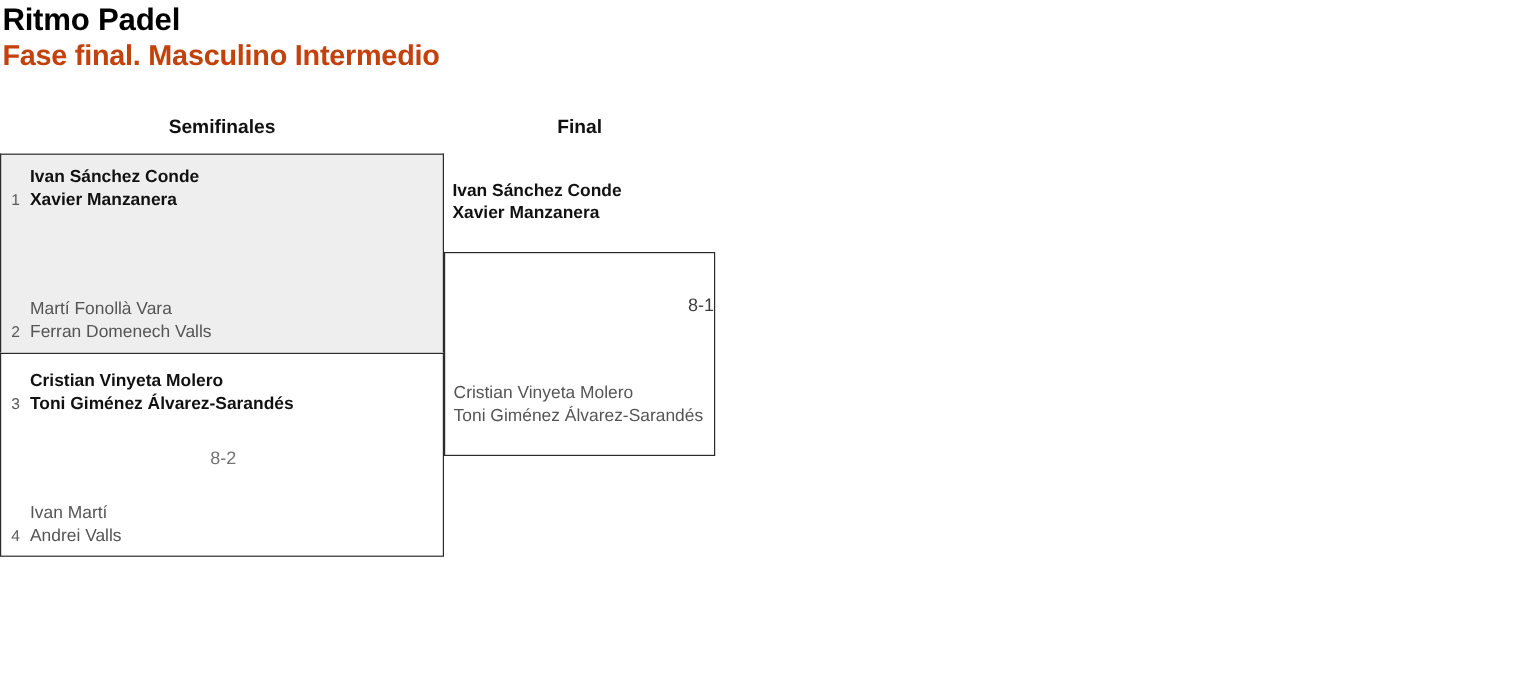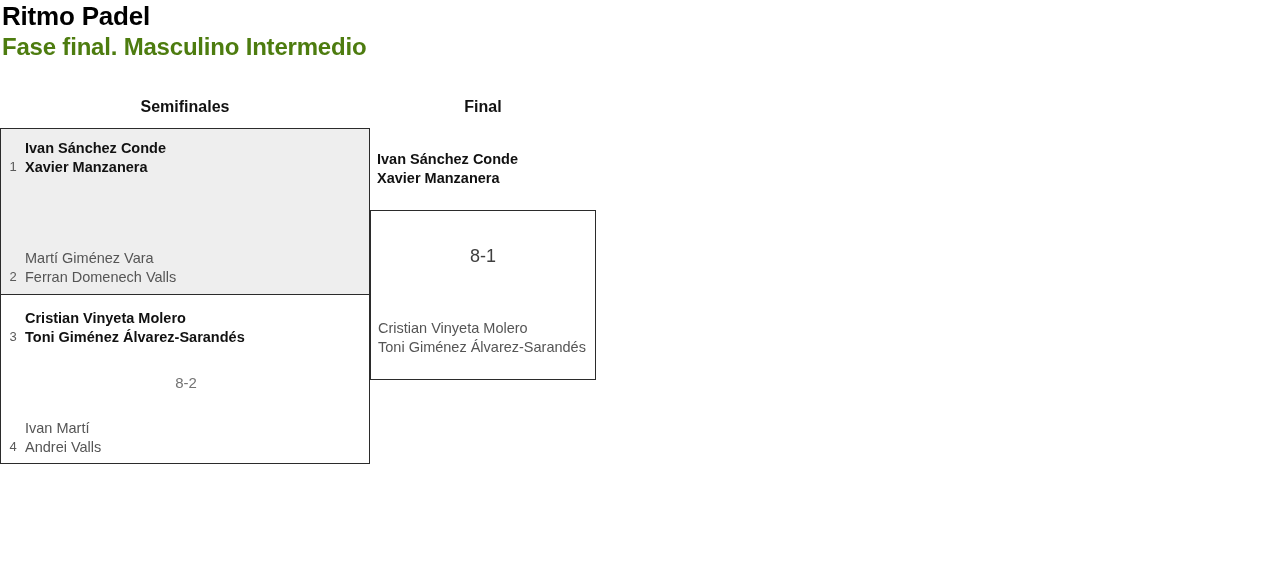--- a/index.html
+++ b/index.html
@@ -6,21 +6,21 @@
   body{
     width:1280px;height:562px;background:#ffffff;
     font-family:"Liberation Sans","DejaVu Sans",sans-serif;
     color:#111111;overflow:hidden;position:relative;
   }
   .stage{position:relative;width:1280px;height:562px;}
 
   
   .title-block{position:absolute;left:0;top:0;width:700px;}
   .title-line1{font-size:26px;font-weight:700;line-height:32px;color:#000000;letter-spacing:-0.2px;padding-left:2px;}
-  .title-line2{font-size:24px;font-weight:700;line-height:30px;color:#4d7c0f;letter-spacing:-0.2px;padding-left:2px;}
+  .title-line2{font-size:24px;font-weight:700;line-height:30px;color:#c2410c;letter-spacing:-0.2px;padding-left:2px;}
 
   .logo{position:absolute;right:6px;top:4px;width:228px;height:60px;}
   .logo svg{display:block;width:228px;height:60px;}
 
   
   .round-head{position:absolute;font-size:16px;font-weight:700;color:#111;text-align:center;}
   .round-head.semis{left:0px;top:98px;width:370px;}
   .round-head.final{left:370px;top:98px;width:226px;}
 
   .sf-col{position:absolute;left:0;top:128px;width:370px;height:336px;}
@@ -41,21 +41,21 @@
   .m2 .team.top{top:14px;}
   .m2 .team.bot{top:124px;}
 
   .score{position:absolute;left:0;width:370px;text-align:center;font-size:15px;color:#737373;}
   .m1 .score{top:203px;}
   .m2 .score{top:79px;}
 
   
   .final-col{position:absolute;left:370px;top:210px;width:226px;height:170px;}
   .final-box{position:relative;box-sizing:border-box;width:226px;height:170px;border:1px solid #2b2b2b;background:#ffffff;overflow:hidden;}
-  .final-box .score{position:absolute;left:0;width:224px;text-align:center;font-size:18px;color:#3f3f3f;top:35px;}
+  .final-box .score{position:absolute;left:0;width:224px;text-align:right;font-size:15px;color:#3f3f3f;top:35px;}
   .final-names{position:absolute;left:7px;font-size:14.5px;line-height:19px;white-space:nowrap;}
   .final-names.win{font-weight:700;color:#111111;}
   .final-names.lose{font-weight:400;color:#555555;}
   .final-winner-wrap{position:absolute;left:370px;top:150px;width:226px;height:44px;overflow:hidden;}
   .final-winner-wrap .final-names{left:7px;top:0;}
   .final-loser-wrap{position:absolute;left:1px;top:108px;width:224px;height:44px;overflow:hidden;}
   .final-loser-wrap .final-names{left:6px;top:0;}
 </style>
 </head>
 <body>
@@ -78,21 +78,21 @@
         <div class="seed top">1</div>
         <div>
           <div class="names win">Ivan Sánchez Conde</div>
           <div class="names win">Xavier Manzanera</div>
         </div>
       </div>
       <div class="score">14-1</div>
       <div class="team bot">
         <div class="seed bot">2</div>
         <div>
-          <div class="names lose">Martí Giménez Vara</div>
+          <div class="names lose">Martí Fonollà Vara</div>
           <div class="names lose">Ferran Domenech Valls</div>
         </div>
       </div>
     </div>
 
     <div class="match m2">
       <div class="team top">
         <div class="seed top">3</div>
         <div>
           <div class="names win">Cristian Vinyeta Molero</div>

